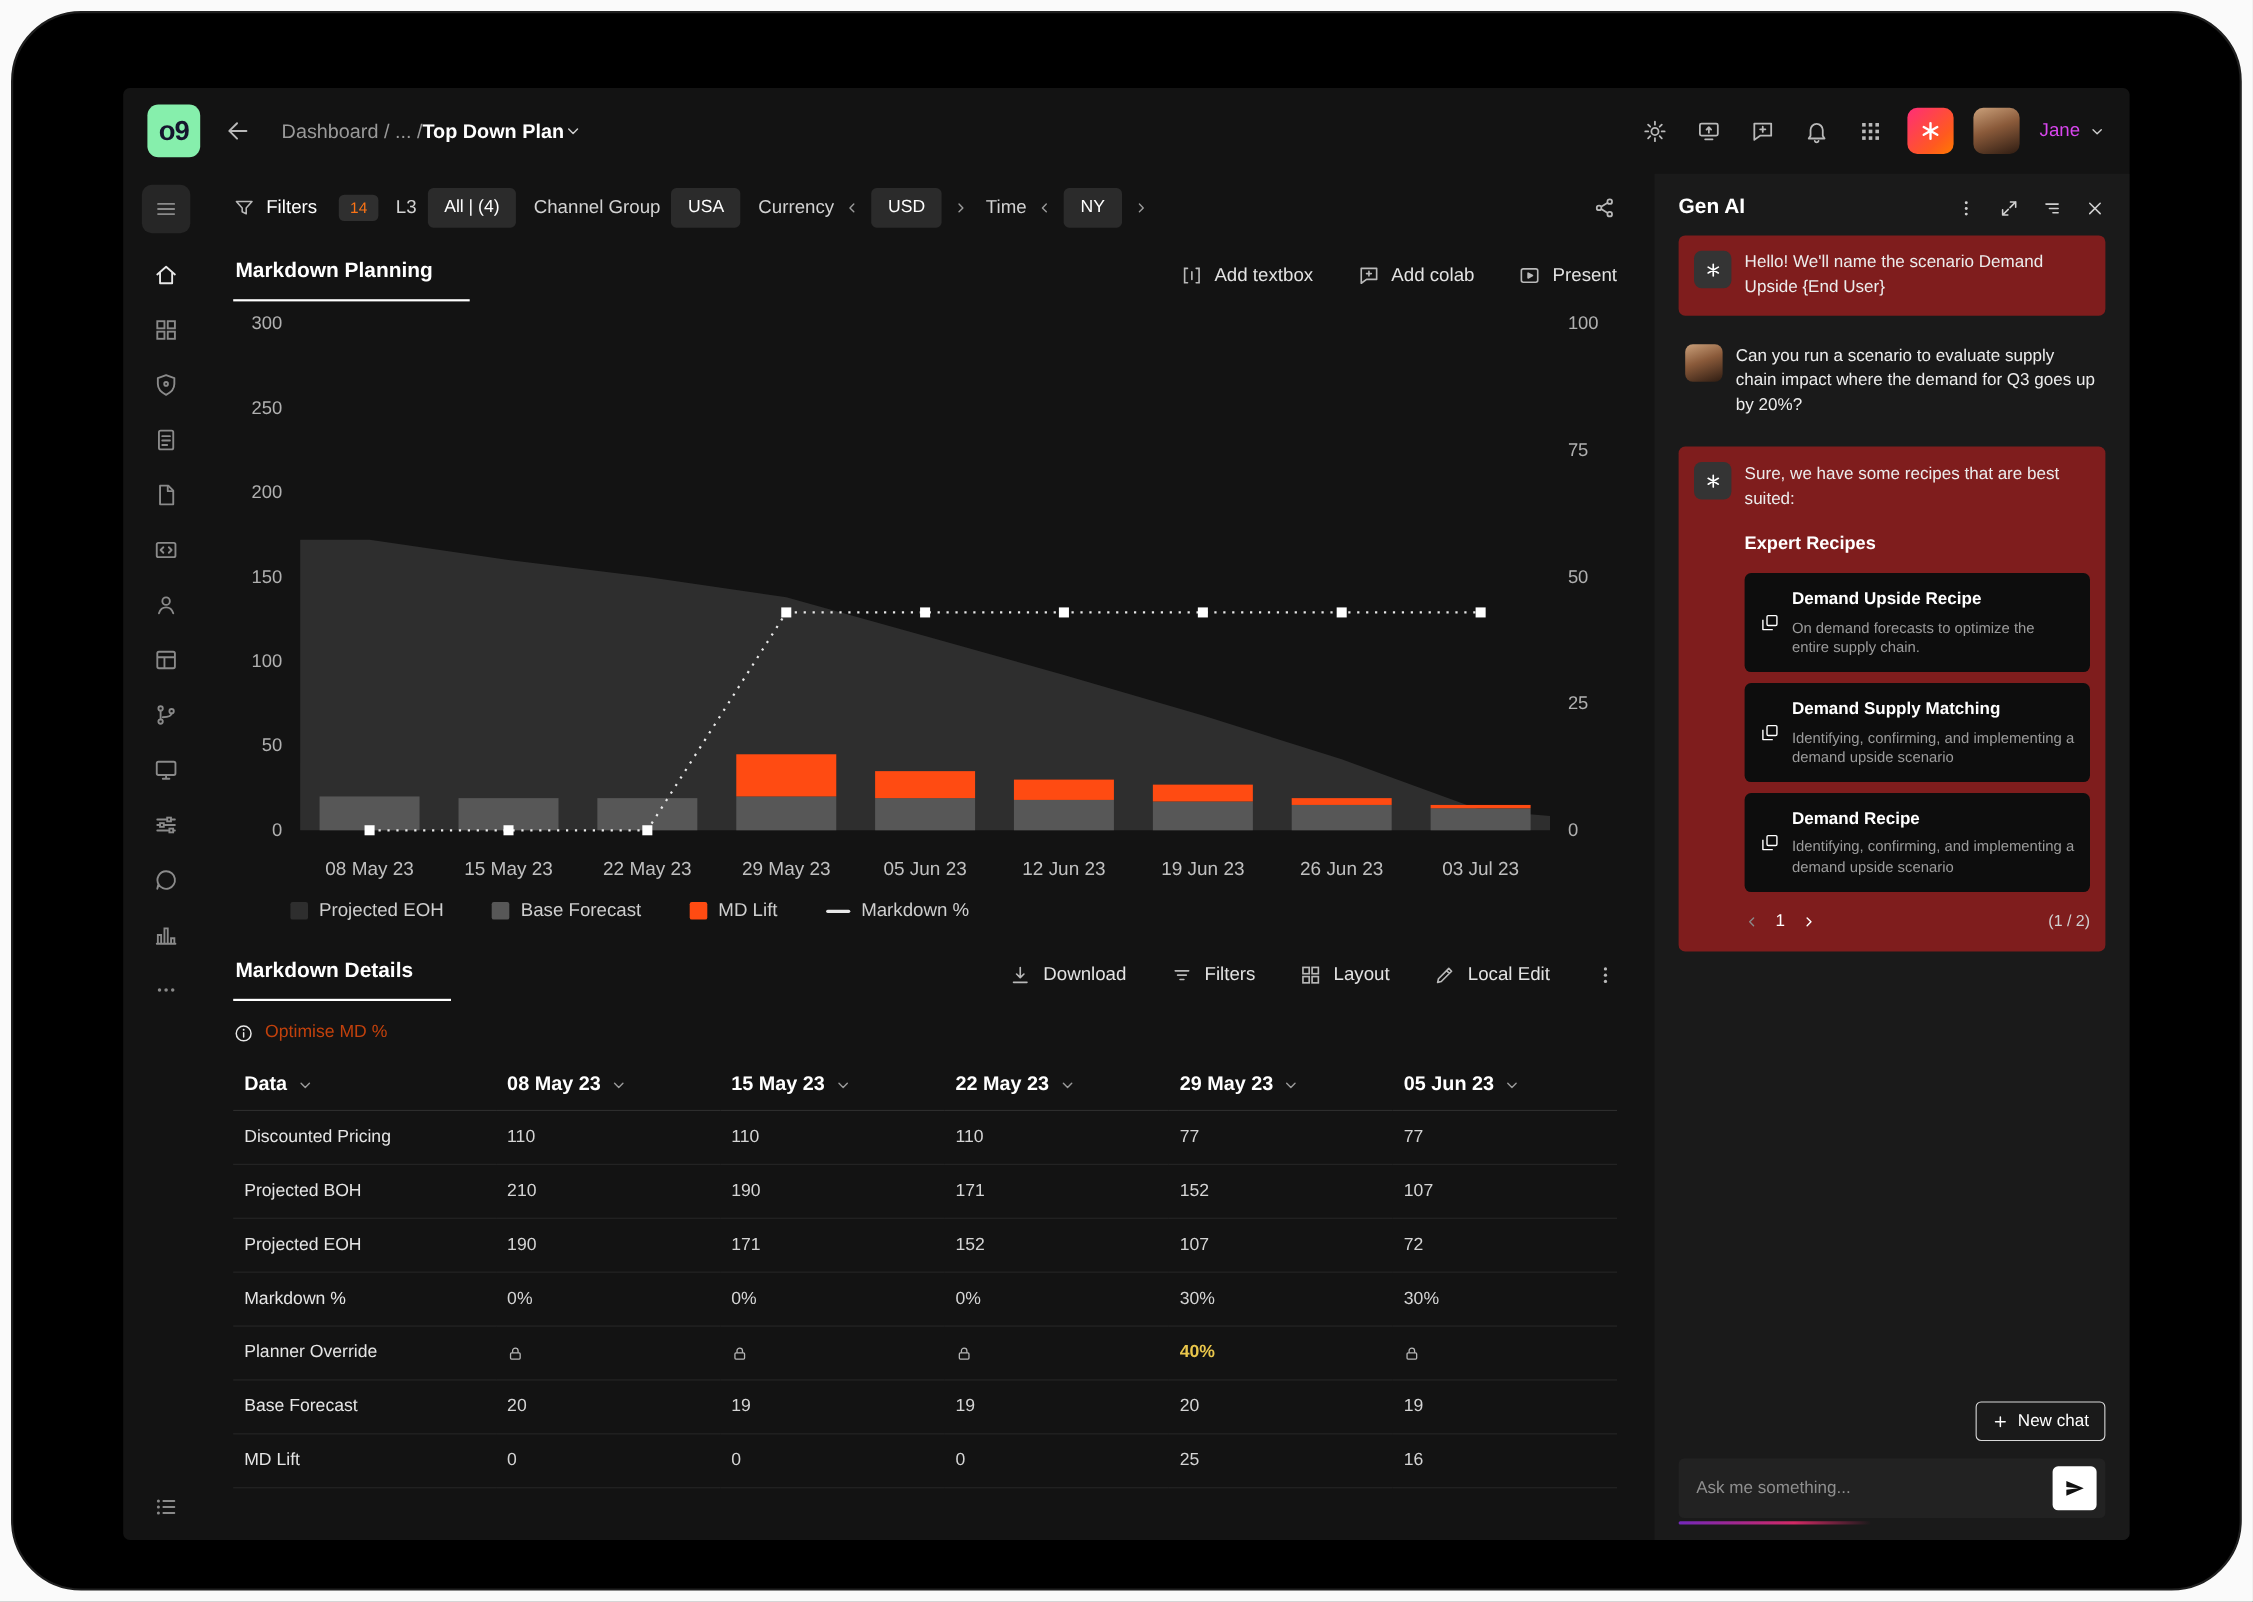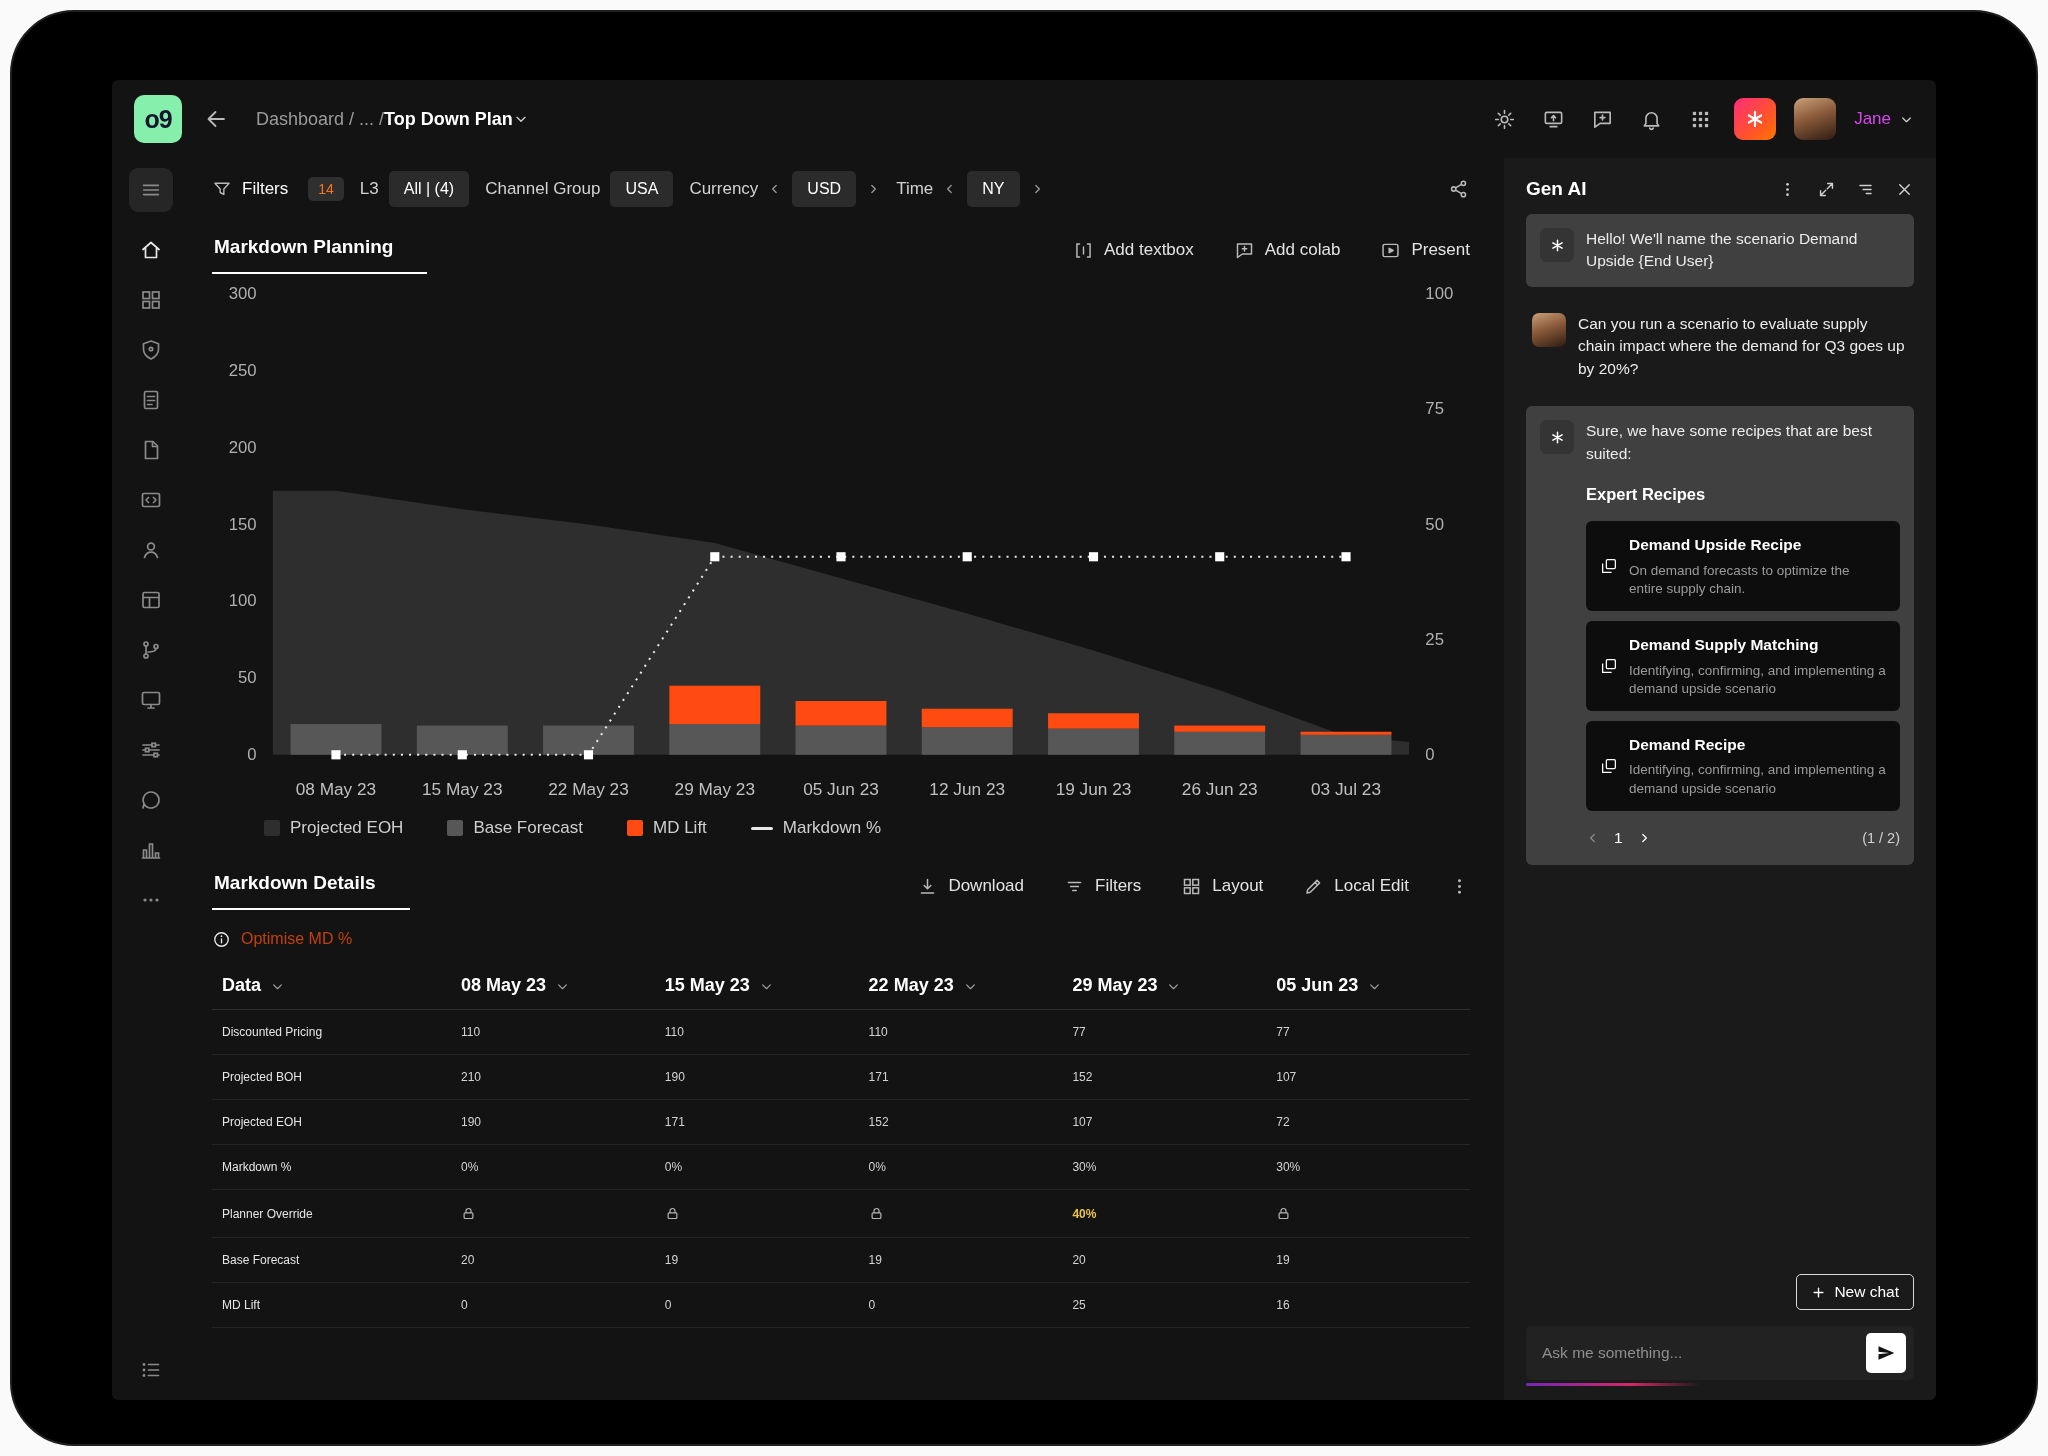--- a/index.html
+++ b/index.html
@@ -57,29 +57,29 @@
   .legend-swatch { width:16px; height:16px; border-radius:2px; display:inline-block; }
   .legend-line { width:22px; height:3px; border-radius:2px; display:inline-block; }
 
   .details { margin-top:14px; display:flex; flex-direction:column; min-height:0; }
   .inforow { height:46px; flex:none; display:flex; align-items:center; gap:10px; font-size:16px; color:#c2410c; }
 
   table { width:100%; border-collapse:collapse; table-layout:fixed; }
   th { text-align:left; font-size:18px; font-weight:700; color:#fff; padding:13px 10px; border-bottom:1px solid #2d2d2d; }
   th:first-child { width:19%; }
   th .chev { margin-left:10px; vertical-align:-2px; display:inline-block; }
-  td { font-size:12px; color:#d4d4d4; padding:15px 10px; border-bottom:1px solid #262626; }
+  td { font-size:16px; color:#d4d4d4; padding:15px 10px; border-bottom:1px solid #262626; }
   td.rowlabel { color:#e5e5e5; }
 
   
   .genai { width:432px; flex:none; background:#1a1a1a; margin-left:8px; display:flex; flex-direction:column; padding:20px 22px 20px; min-height:0; }
   .genai-header { display:flex; align-items:center; flex:none; }
   .genai-title { font-size:19px; font-weight:700; color:#fff; }
   .genai-header .ic { margin-left:20px; color:#cfcfcf; }
-  .msg { background:#404040; border-radius:6px; padding:14px; display:flex; gap:12px; margin-top:14px; font-size:15.5px; line-height:1.45; color:#ececec; flex:none; }
+  .msg { background:#7f1d1d; border-radius:6px; padding:14px; display:flex; gap:12px; margin-top:14px; font-size:15.5px; line-height:1.45; color:#ececec; flex:none; }
   .msg.user { background:transparent; padding:12px 6px; }
   .msg.col { flex-direction:column; gap:0; }
   .msg-row { display:flex; gap:12px; }
   .bot-badge { width:34px; height:34px; background:#343434; border-radius:7px; display:flex; align-items:center; justify-content:center; flex:none; }
   .mini-avatar { width:34px; height:34px; border-radius:7px; flex:none; background:linear-gradient(160deg,#caa07a 0%,#8a5a3a 45%,#2e1c12 100%); }
   .recipes-heading { font-size:16.5px; font-weight:700; color:#fff; margin:18px 0 4px 46px; }
   .recipe-card { background:#0d0d0d; border-radius:6px; padding:13px 14px; margin:10px 0 0 46px; display:flex; gap:11px; }
   .recipe-title { font-size:15.5px; font-weight:700; color:#fff; }
   .recipe-desc { font-size:13.5px; color:#9b9b9b; margin-top:5px; line-height:1.35; }
   .pagination { display:flex; align-items:center; gap:14px; margin:16px 0 2px 46px; font-size:15.5px; color:#fff; }

